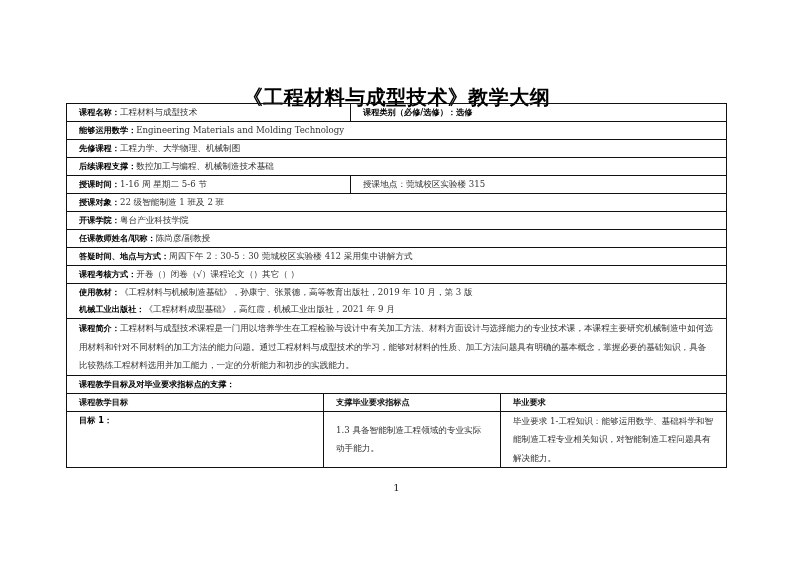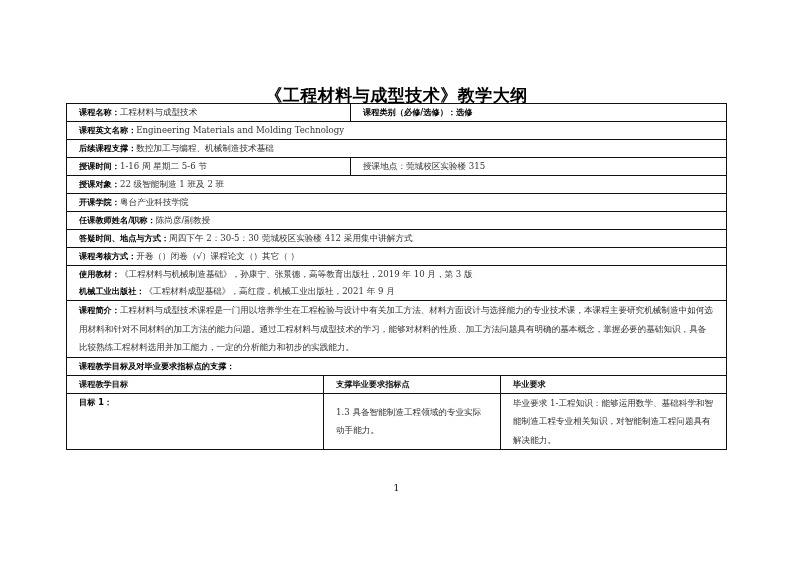--- a/index.html
+++ b/index.html
@@ -1,19 +1,19 @@
 <!DOCTYPE html>
 <html><head>
 <meta charset="utf-8">
 <style>
   html, body { margin:0; padding:0; background:#ffffff; }
   body { width:793px; height:561px; position:relative; overflow:hidden;
          font-family: "DejaVu Serif", "Liberation Serif", serif; color:#111; }
   .title { position:absolute; top:84px; left:0; width:793px; text-align:center;
-           font-size:17px; font-weight:bold; letter-spacing:0.5px; color:#000; }
+           font-size:20px; font-weight:bold; letter-spacing:0.5px; color:#000; }
   table { position:absolute; left:66px; top:103px; width:660px; border-collapse:collapse; table-layout:fixed; }
   td { border:1px solid #111; padding:0 12px; font-size:8.6px; line-height:17px; vertical-align:top; white-space:nowrap; overflow:hidden; }
   td.wrap { white-space:normal; line-height:18.5px; }
   .lbl { font-weight:bold; color:#000; font-family:"DejaVu Sans", sans-serif; font-size:8.2px; }
   .val { color:#333; }
   .hdr td { font-weight:bold; font-family:"DejaVu Sans", sans-serif; font-size:8.2px; }
   .page-num { position:absolute; top:482px; left:0; width:793px; text-align:center; font-size:10px; color:#222; }
 </style>
 </head>
 <body>
@@ -31,21 +31,26 @@
       <tr>
     <td colspan="2">
       <span class="lbl">课程名称：</span><span class="val">工程材料与成型技术</span>
     </td>
     <td colspan="2">
       <span class="lbl">课程类别（必修/选修）：</span><span class="lbl">选修</span>
     </td>
   </tr>
   <tr>
     <td colspan="4">
-      <span class="lbl">课程英文名称：</span><span class="val">Engineering Materials and Molding Technology</span>
+      <span class="lbl">能够运用数学：</span><span class="val">Engineering Materials and Molding Technology</span>
+    </td>
+  </tr>
+  <tr>
+    <td colspan="4">
+      <span class="lbl">先修课程：</span><span class="val">工程力学、大学物理、机械制图</span>
     </td>
   </tr>
   <tr>
     <td colspan="4">
       <span class="lbl">后续课程支撑：</span><span class="val">数控加工与编程、机械制造技术基础</span>
     </td>
   </tr>
   <tr>
     <td colspan="2">
       <span class="lbl">授课时间：</span><span class="val">1-16 周  星期二 5-6 节</span>

